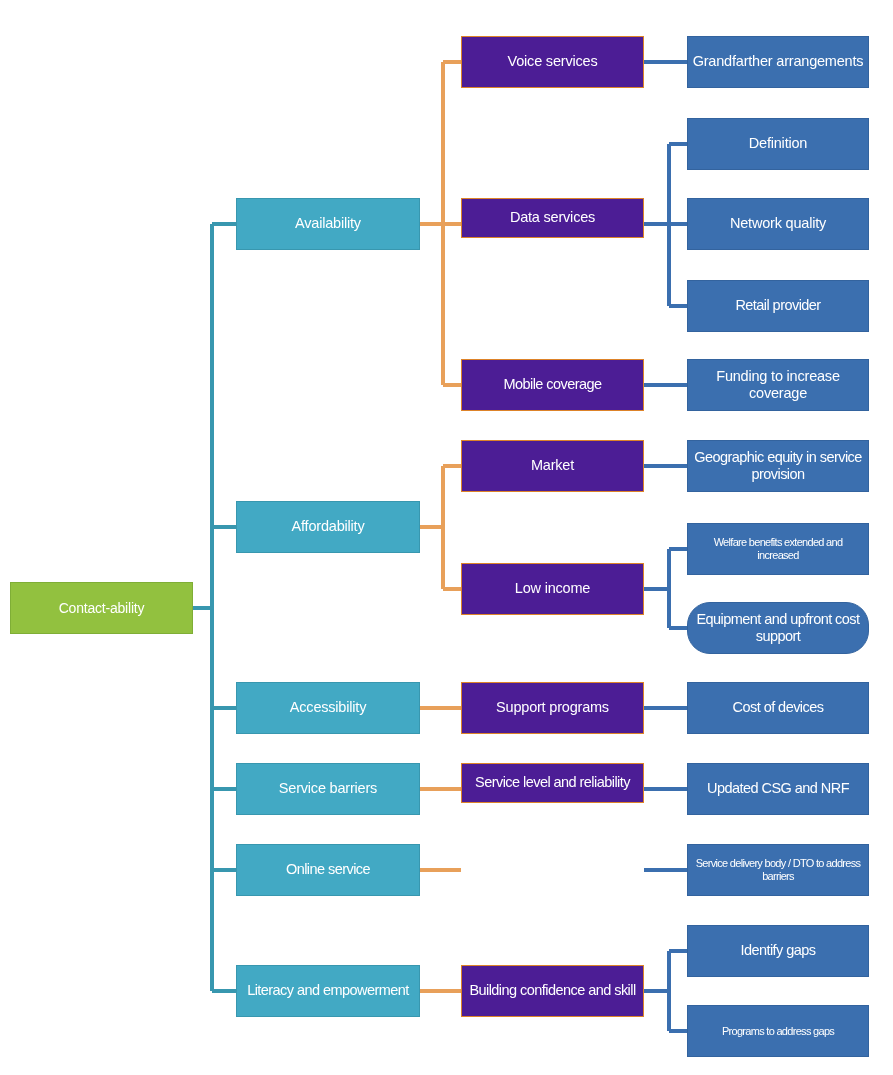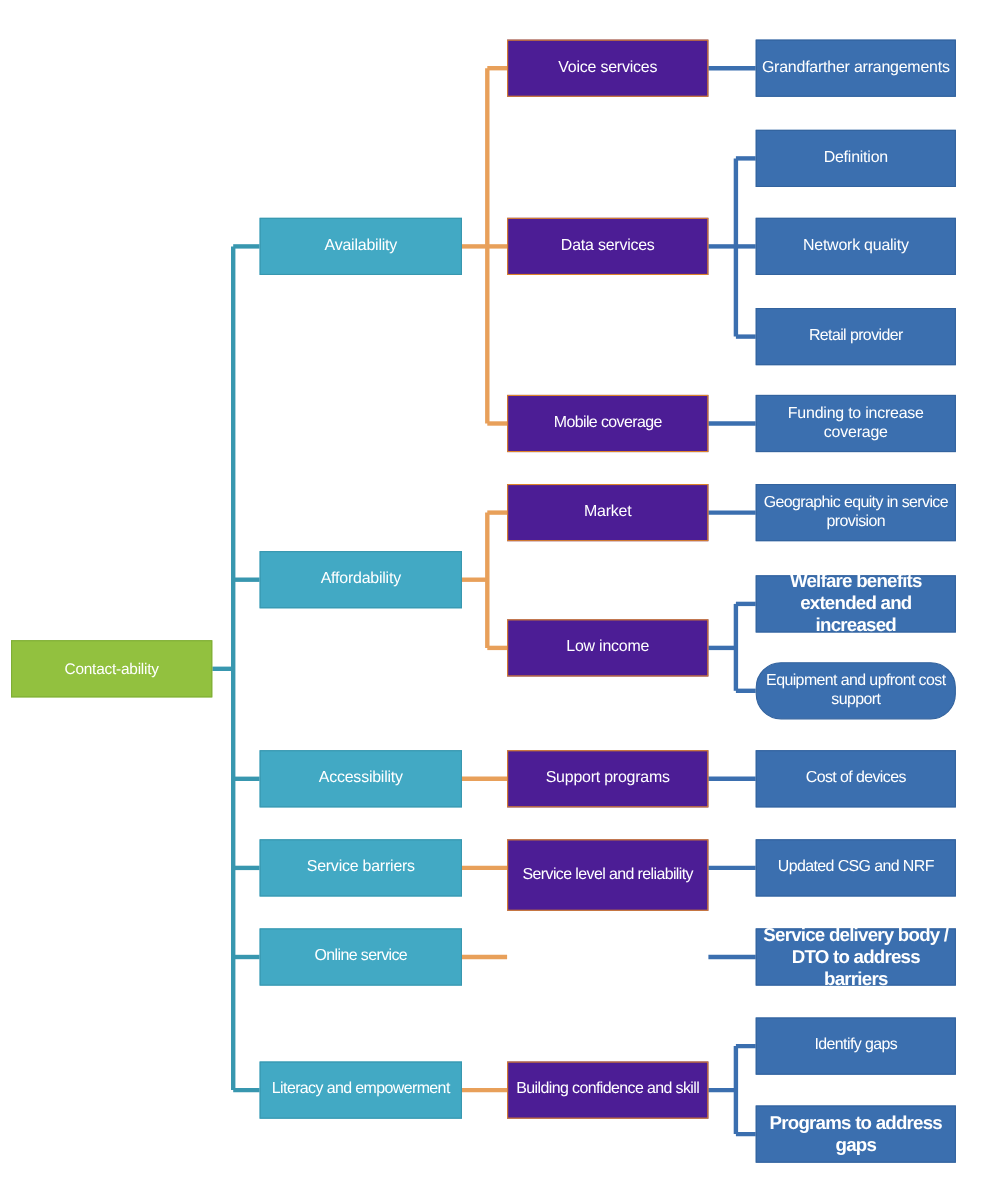--- a/index.html
+++ b/index.html
@@ -57,21 +57,21 @@
     background: #4c1d95;
     border-color: #DD8329;
     font-size: 14.5px;
   }
   .lvl-3 {
     background: #3B6FAF;
     border-color: #33639E;
     font-size: 14.5px;
   }
   .tight { letter-spacing: -0.55px; }
-  .tighter { font-size: 17px; letter-spacing: -0.7px; font-weight: bold; }
+  .tighter { font-size: 11px; letter-spacing: -0.7px; }
 </style>
 </head>
 <body>
 
 <div id="canvas">
 
   <svg id="connectors" viewBox="0 0 893 1075" xmlns="http://www.w3.org/2000/svg">
     <g fill="none" stroke-linecap="butt">
 
       <g stroke="#3897AF" stroke-width="4">
@@ -184,41 +184,41 @@
   </div>
 
   <div class="node lvl-1 tight" style="left:236px; top:965px; width:184px; height:52px;">
     <span>Literacy and empowerment</span>
   </div>
 
   <div class="node lvl-2" style="left:461px; top:36px; width:183px; height:52px;">
     <span>Voice services</span>
   </div>
 
-  <div class="node lvl-2" style="left:461px; top:198px; width:183px; height:52px;">
+  <div class="node lvl-2" style="left:461px; top:198px; width:183px; height:40px;">
     <span>Data services</span>
   </div>
 
   <div class="node lvl-2 tight" style="left:461px; top:359px; width:183px; height:52px;">
     <span>Mobile coverage</span>
   </div>
 
   <div class="node lvl-2" style="left:461px; top:440px; width:183px; height:52px;">
     <span>Market</span>
   </div>
 
   <div class="node lvl-2" style="left:461px; top:563px; width:183px; height:52px;">
     <span>Low income</span>
   </div>
 
   <div class="node lvl-2" style="left:461px; top:682px; width:183px; height:52px;">
     <span>Support programs</span>
   </div>
 
-  <div class="node lvl-2 tight" style="left:461px; top:763px; width:183px; height:65px;">
+  <div class="node lvl-2 tight" style="left:461px; top:763px; width:183px; height:40px;">
     <span>Service level and reliability</span>
   </div>
 
 
   <div class="node lvl-2 tight" style="left:461px; top:965px; width:183px; height:52px;">
     <span>Building confidence and skill</span>
   </div>
 
   <div class="node lvl-3" style="left:687px; top:36px; width:182px; height:52px;">
     <span>Grandfarther arrangements</span>

